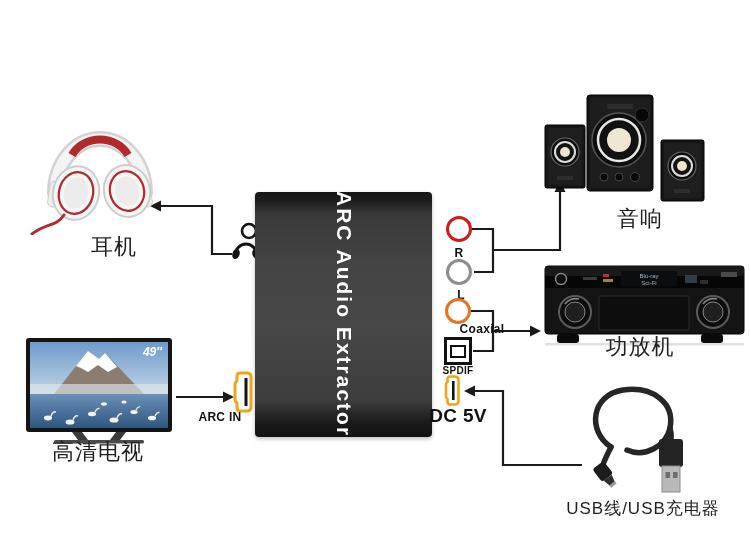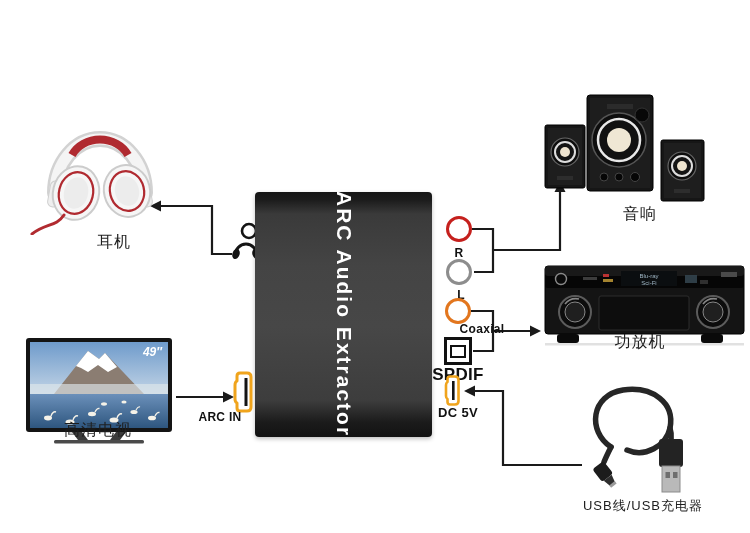--- a/index.html
+++ b/index.html
@@ -1,21 +1,21 @@
 <!DOCTYPE html>
 <html><head>
 <meta charset="utf-8">
 <style>
   html,body{margin:0;padding:0;}
   body{
     width:750px;height:533px;background:#ffffff;position:relative;overflow:hidden;
     font-family:"Liberation Sans","DejaVu Sans",sans-serif;color:#1c1c1c;
   }
   .abs{position:absolute;}
-  .label-cn{font-size:16px;color:#1e1e1e;text-align:center;letter-spacing:1px;}
+  .label-cn{font-size:22px;color:#1e1e1e;text-align:center;letter-spacing:1px;}
   .port-label{font-size:12px;font-weight:600;color:#111;text-align:center;letter-spacing:.3px;}
   
   .device-box{
     left:255px;top:192px;width:177px;height:245px;border-radius:4px;
     background:linear-gradient(180deg,#161616 0%,#1d1d1d 3.5%,#3a3a3a 9%,#444444 30%,#474747 55%,#3d3d3d 85%,#1b1b1b 94%,#121212 100%);
     box-shadow:0 2px 4px rgba(0,0,0,.25);
     display:flex;align-items:center;justify-content:center;
   }
   .device-title{
     writing-mode:vertical-rl;
@@ -119,41 +119,41 @@
         <ellipse cx="98" cy="64" rx="2.6" ry="1.5"></ellipse>
     </g>
     <text x="136" y="18" text-anchor="end" font-size="12" font-style="italic" font-weight="bold" fill="#ffffff">49″</text>
   </g>
   <g>
     <polygon points="46,94 56,94 62,102 52,102" fill="#3a3a3a"></polygon>
     <polygon points="90,94 100,94 94,102 84,102" fill="#3a3a3a"></polygon>
     <rect x="28" y="102" width="90" height="3.5" rx="1.5" fill="#4a4a4a"></rect>
   </g>
 </svg>
-<div class="abs label-cn" style="left:38px;top:420px;width:120px">高清电视</div>
+<div class="abs label-cn" style="left:38px;top:437px;width:120px">高清电视</div>
 
 <div class="abs round-port" style="left:446px;top:216px;border:3px solid #c5201d"></div>
 <div class="abs port-label" style="left:448px;top:246px;width:22px">R</div>
 
 <div class="abs round-port" style="left:446px;top:259px;border:3px solid #8d8d8d"></div>
 <div class="abs port-label" style="left:450px;top:288px;width:22px">L</div>
 
 <div class="abs round-port" style="left:445px;top:298px;border:3px solid #e2761e"></div>
 <div class="abs port-label" style="left:456px;top:322px;width:52px">Coaxial</div>
 
 <div class="abs spdif-port" style="left:444px;top:337px">
   <div class="spdif-inner"></div>
 </div>
-<div class="abs port-label" style="left:432px;top:365px;width:52px;font-size:17px">SPDIF</div>
+<div class="abs port-label" style="left:432px;top:365px;width:52px;font-size:10px">SPDIF</div>
 
 <svg class="abs" style="left:444px;top:374px" width="18" height="33" viewBox="0 0 18 33">
   <path d="M6,2.5 H11 Q14.5,2.5 14.5,6 V27 Q14.5,30.5 11,30.5 H6 Q3.5,30.5 3.5,28 V25 Q2,24 2,22 V11 Q2,9 3.5,8 V5 Q3.5,2.5 6,2.5 Z" fill="#ffffff" stroke="#f0a41c" stroke-width="2.6" stroke-linejoin="round"></path>
   <rect x="8" y="7" width="2.6" height="19" fill="#141414"></rect>
 </svg>
-<div class="abs port-label" style="left:429px;top:405px;width:58px;font-size:13px">DC 5V</div>
+<div class="abs port-label" style="left:429px;top:405px;width:58px;font-size:19px">DC 5V</div>
 
 <svg class="abs" style="left:543px;top:88px" width="165" height="115" viewBox="0 0 165 115">
   <g>
     <rect x="44" y="7" width="66" height="96" rx="3" fill="#161616" stroke="#000"></rect>
     <rect x="47" y="10" width="60" height="90" fill="#1d1d1d"></rect>
     <circle cx="76" cy="52" r="27" fill="#0d0d0d" stroke="#555" stroke-width="1.5"></circle>
     <circle cx="76" cy="52" r="21" fill="#111" stroke="#e8e8e8" stroke-width="2.5"></circle>
     <circle cx="76" cy="52" r="12" fill="#efe7d4"></circle>
     <circle cx="99" cy="27" r="7" fill="#080808" stroke="#333"></circle>
     <circle cx="61" cy="89" r="4" fill="#060606" stroke="#444"></circle>
@@ -218,13 +218,13 @@
     <polygon points="16,96 26,96 24,104 18,104" fill="#2e2e2e"></polygon>
     <rect x="17.5" y="103" width="7" height="3" fill="#9a9a9a"></rect>
   </g>
   <g>
     <rect x="76" y="56" width="24" height="28" rx="3" fill="#232323"></rect>
     <rect x="79" y="83" width="18" height="26" fill="#b9b9b9" stroke="#8b8b8b"></rect>
     <rect x="82.5" y="89" width="4.5" height="6" fill="#6e6e6e"></rect>
     <rect x="90" y="89" width="4.5" height="6" fill="#6e6e6e"></rect>
   </g>
 </svg>
-<div class="abs label-cn" style="left:543px;top:497px;width:200px;font-size:13px">USB线/USB充电器</div>
+<div class="abs label-cn" style="left:543px;top:497px;width:200px;font-size:17px">USB线/USB充电器</div>
 
 </body></html>

